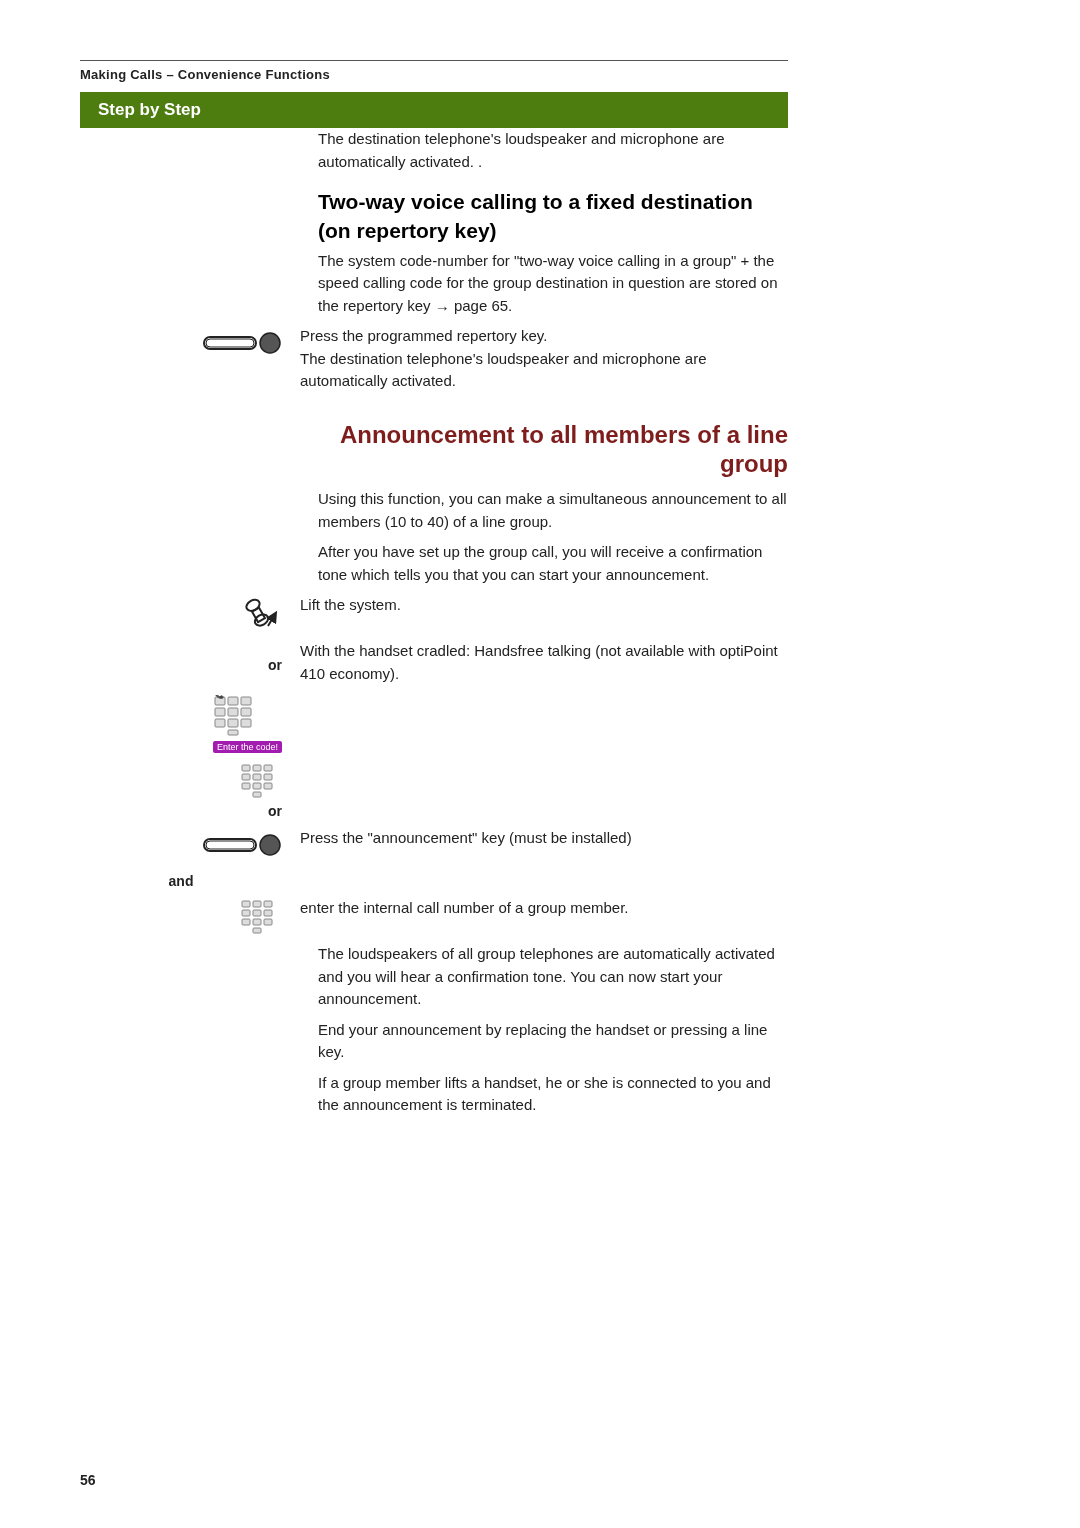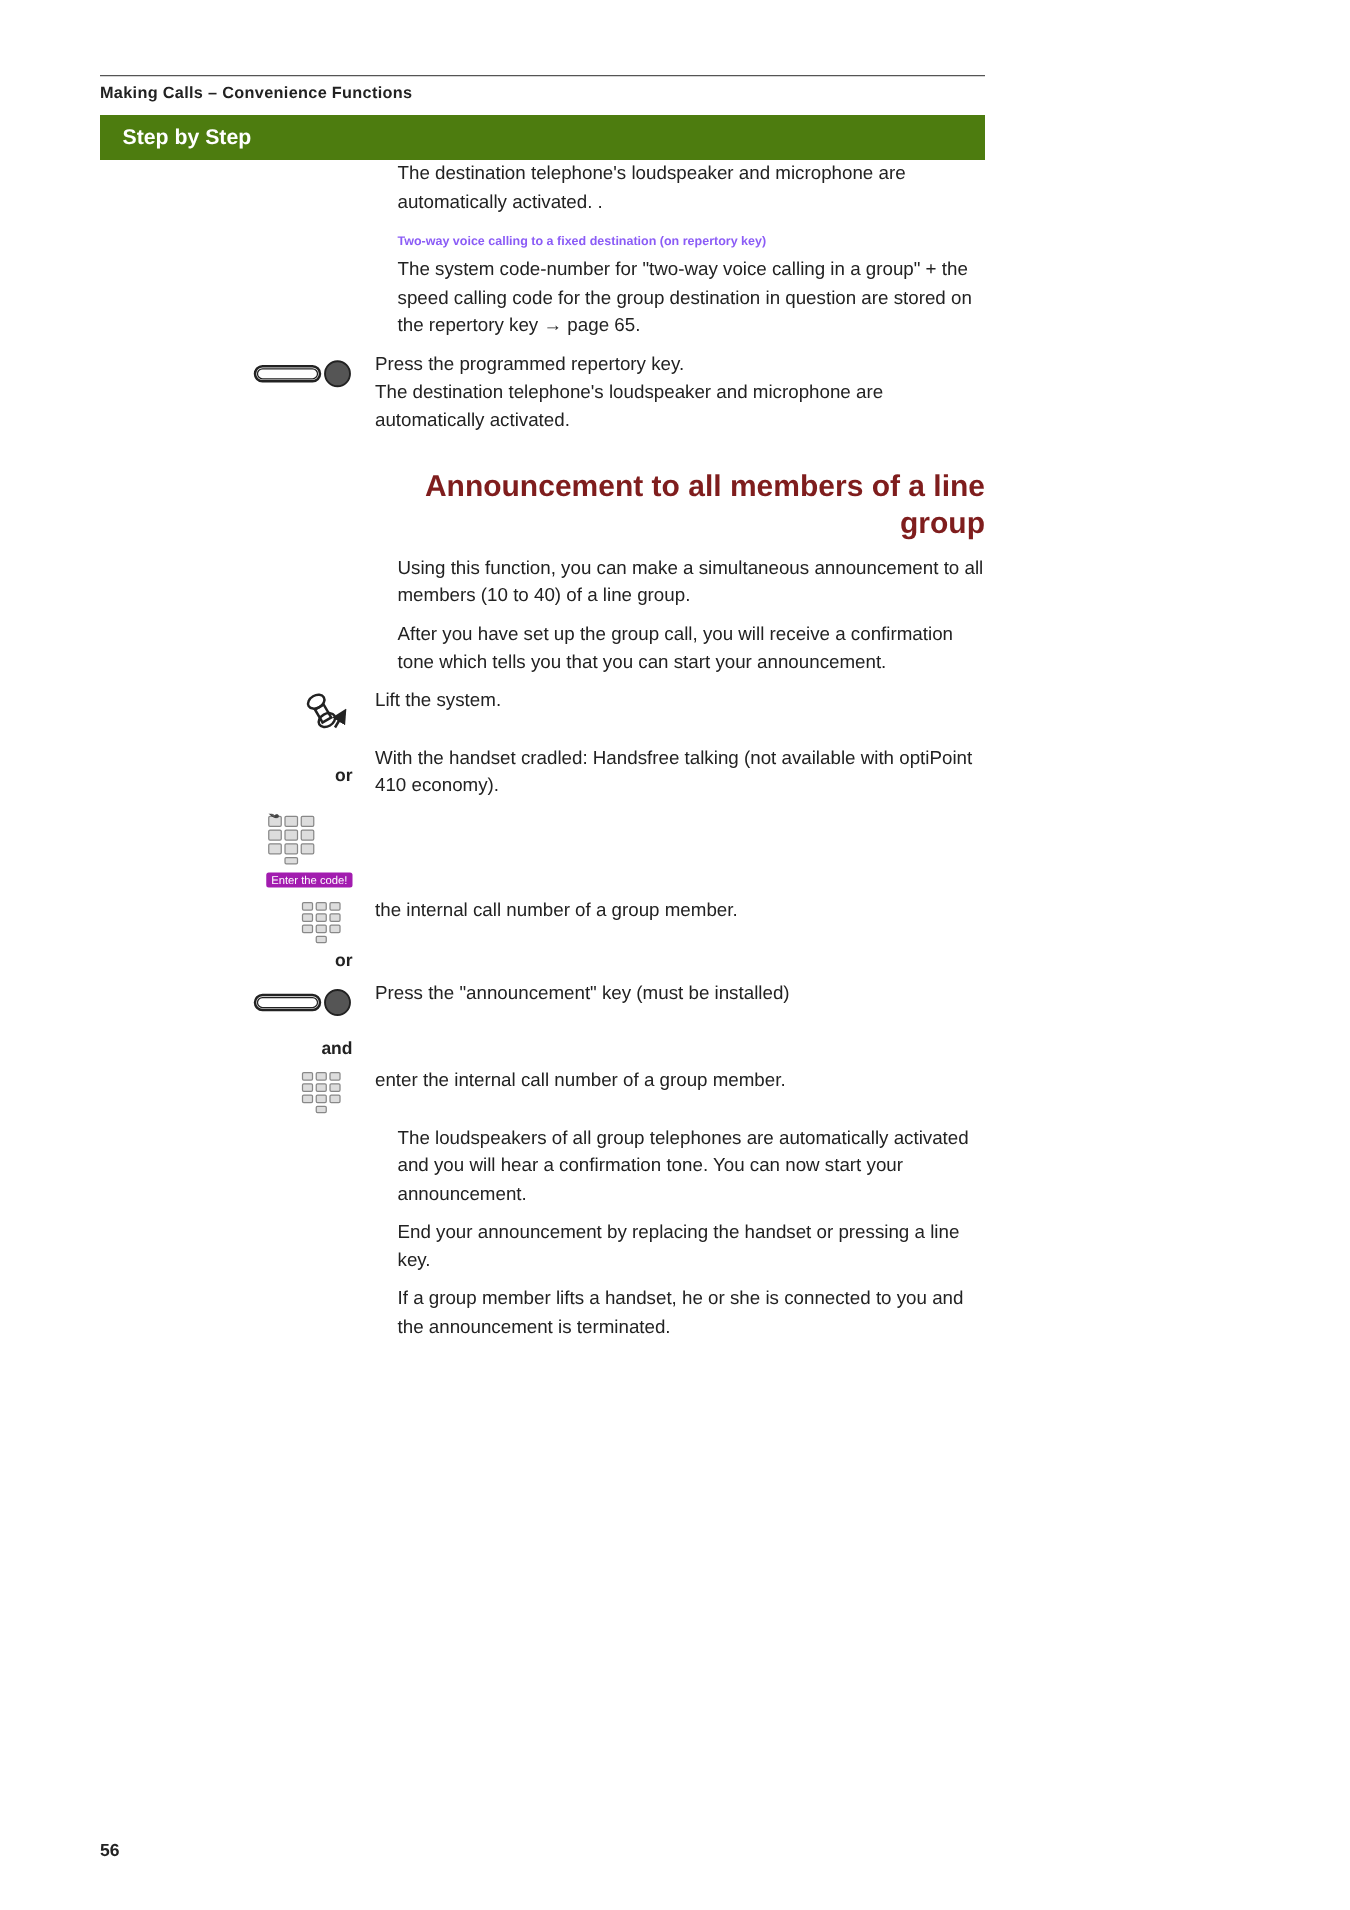--- a/index.html
+++ b/index.html
@@ -105,23 +105,23 @@
     }
 
     .full-right p {
       font-size: 15px;
       color: #222;
       line-height: 1.5;
       margin-bottom: 8px;
     }
 
     .full-right .bold-heading {
-      font-size: 10px;
-      font-weight: bold;
-      color: #8b5cf6;
+      font-size: 21px;
+      font-weight: bold;
+      color: #000000;
       line-height: 1.4;
       margin-bottom: 4px;
       margin-top: 14px;
     }
 
     .full-right .section-title {
       font-size: 24px;
       font-weight: bold;
       color: #7f1d1d;
       margin-top: 28px;
@@ -252,36 +252,35 @@
         <rect x="2" y="11" width="8" height="6" rx="1" fill="#ddd" stroke="#888" stroke-width="1"></rect>
         <rect x="13" y="11" width="8" height="6" rx="1" fill="#ddd" stroke="#888" stroke-width="1"></rect>
         <rect x="24" y="11" width="8" height="6" rx="1" fill="#ddd" stroke="#888" stroke-width="1"></rect>
         <rect x="2" y="20" width="8" height="6" rx="1" fill="#ddd" stroke="#888" stroke-width="1"></rect>
         <rect x="13" y="20" width="8" height="6" rx="1" fill="#ddd" stroke="#888" stroke-width="1"></rect>
         <rect x="24" y="20" width="8" height="6" rx="1" fill="#ddd" stroke="#888" stroke-width="1"></rect>
         <rect x="13" y="29" width="8" height="5" rx="1" fill="#ddd" stroke="#888" stroke-width="1"></rect>
       </svg>
       <span class="inline-or">or</span>
     </div>
-    <div class="cb-right">the internal call number of a group member.</div>
   </div>
 
   <div class="content-block">
     <div class="cb-left">
       <svg width="80" height="32" viewBox="0 0 80 32">
         <rect x="2" y="10" width="52" height="12" rx="6" ry="6" fill="none" stroke="#222" stroke-width="2"></rect>
         <rect x="4" y="12" width="48" height="8" rx="4" ry="4" fill="#fff" stroke="#222" stroke-width="1"></rect>
         <circle cx="68" cy="16" r="10" fill="#555" stroke="#222" stroke-width="1.5"></circle>
       </svg>
     </div>
     <div class="cb-right">Press the "announcement" key (must be installed)</div>
   </div>
 
   <div class="content-block" style="align-items:center;">
-    <div class="cb-left" style="justify-content:flex-end;align-items:flex-end;">
+    <div class="cb-left" style="justify-content:flex-end;align-items:center;">
       <span class="inline-and">and</span>
     </div>
     <div class="cb-right"></div>
   </div>
 
   <div class="content-block">
     <div class="cb-left" style="align-items:flex-end;">
       <svg width="42" height="36" viewBox="0 0 42 36">
         <rect x="2" y="2" width="8" height="6" rx="1" fill="#ddd" stroke="#888" stroke-width="1"></rect>
         <rect x="13" y="2" width="8" height="6" rx="1" fill="#ddd" stroke="#888" stroke-width="1"></rect>

